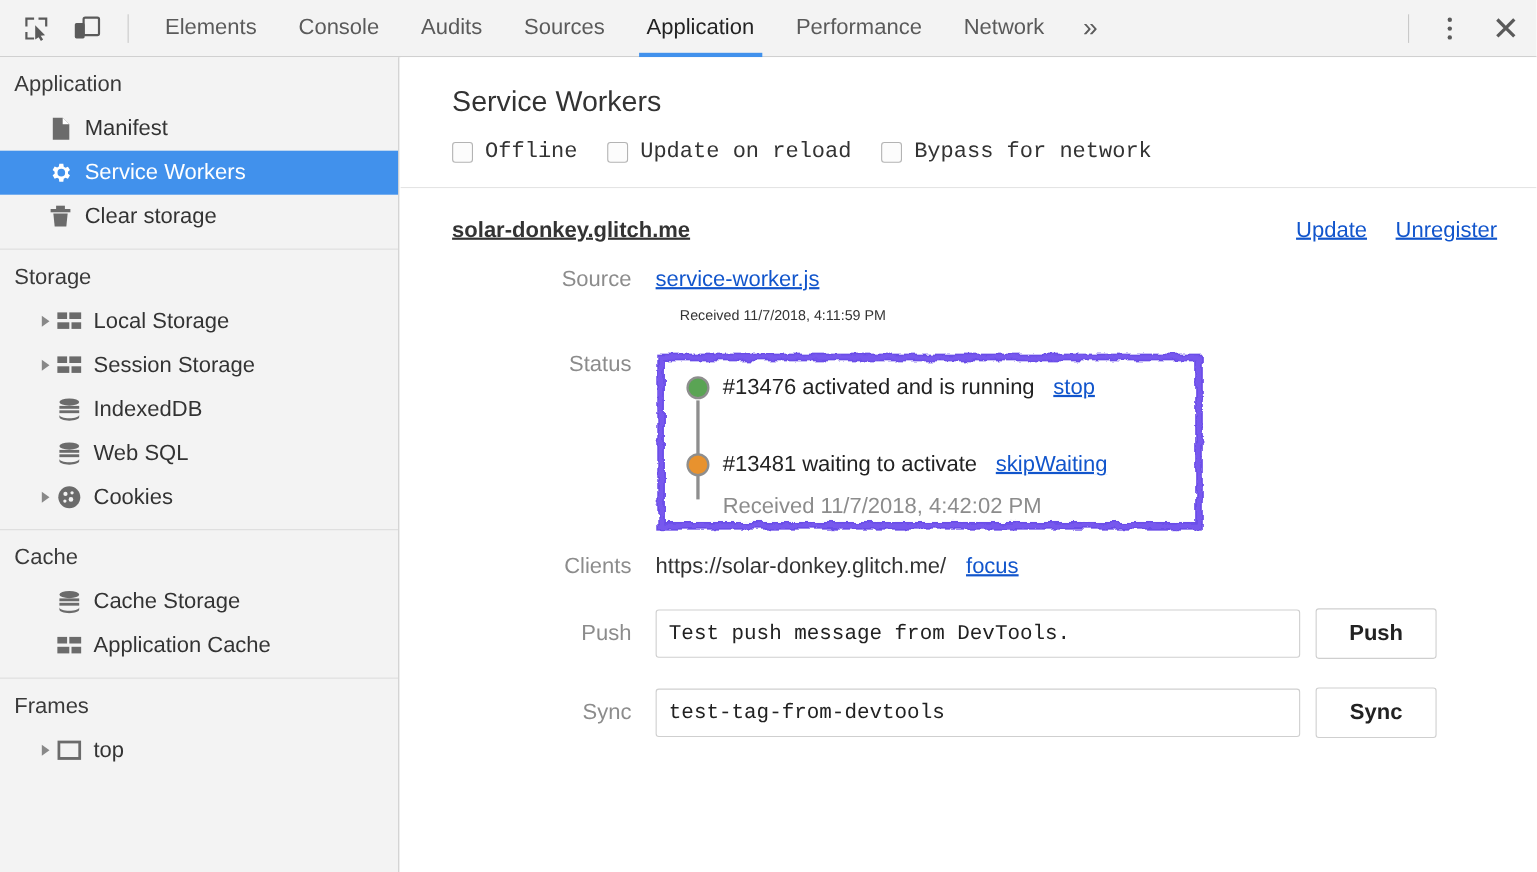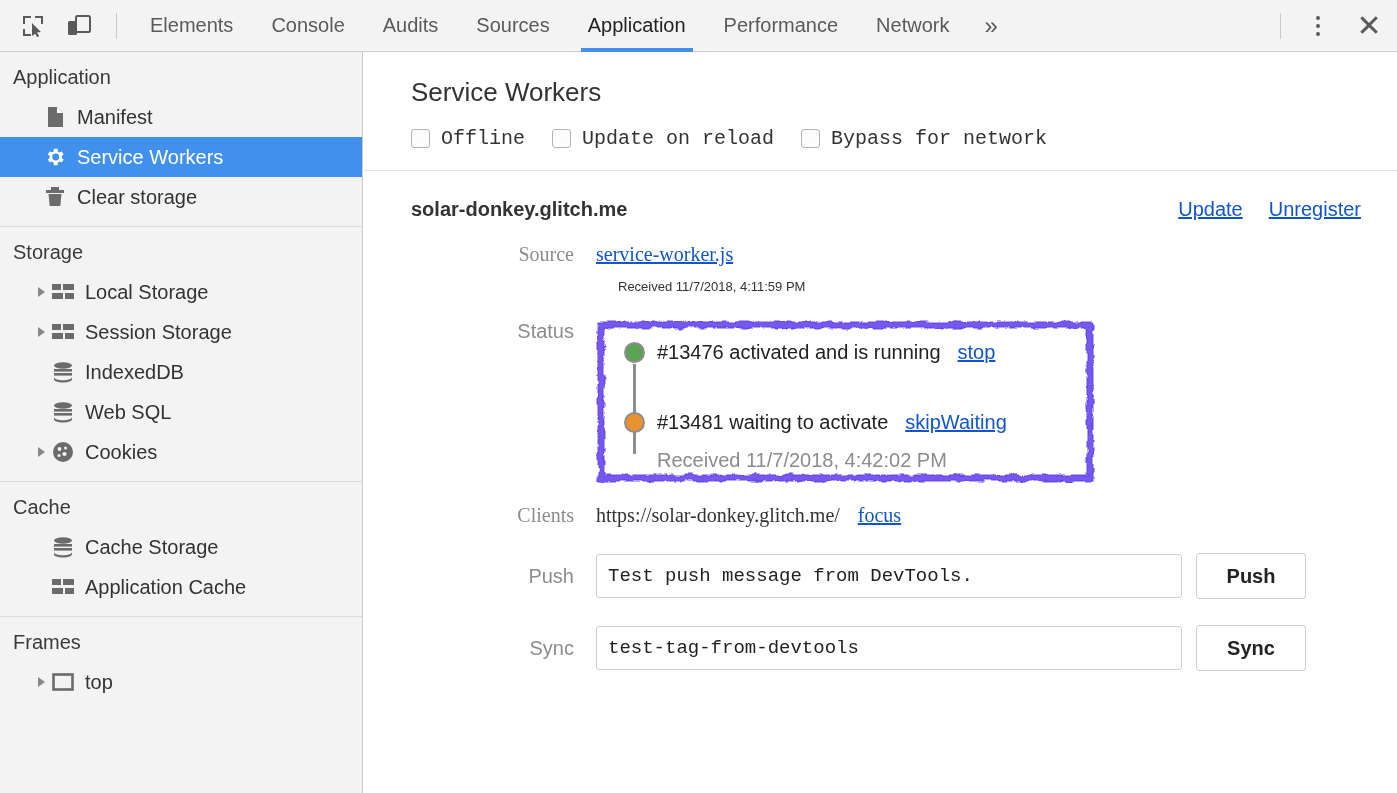--- a/index.html
+++ b/index.html
@@ -197,39 +197,39 @@
 
   .origin {
     display: flex;
     align-items: baseline;
     padding: 27px 36px 0 47px;
   }
   .origin-name {
     font-size: 20px;
     font-weight: bold;
     color: #333333;
+    text-decoration: underline;
   }
   .origin-actions {
     margin-left: auto;
     display: flex;
     gap: 26px;
   }
   a.link {
     color: #1155cc;
     text-decoration: underline;
     font-size: 20px;
     cursor: pointer;
   }
 
   .row {
     display: flex;
     align-items: center;
     margin-top: 22px;
     padding-left: 47px;
-    font-family: Liberation Serif, serif;
   }
   .row-label {
     width: 185px;
     flex: none;
     text-align: right;
     padding-right: 22px;
     font-size: 20px;
     color: #8c8c8c;
   }
   .row-value {

